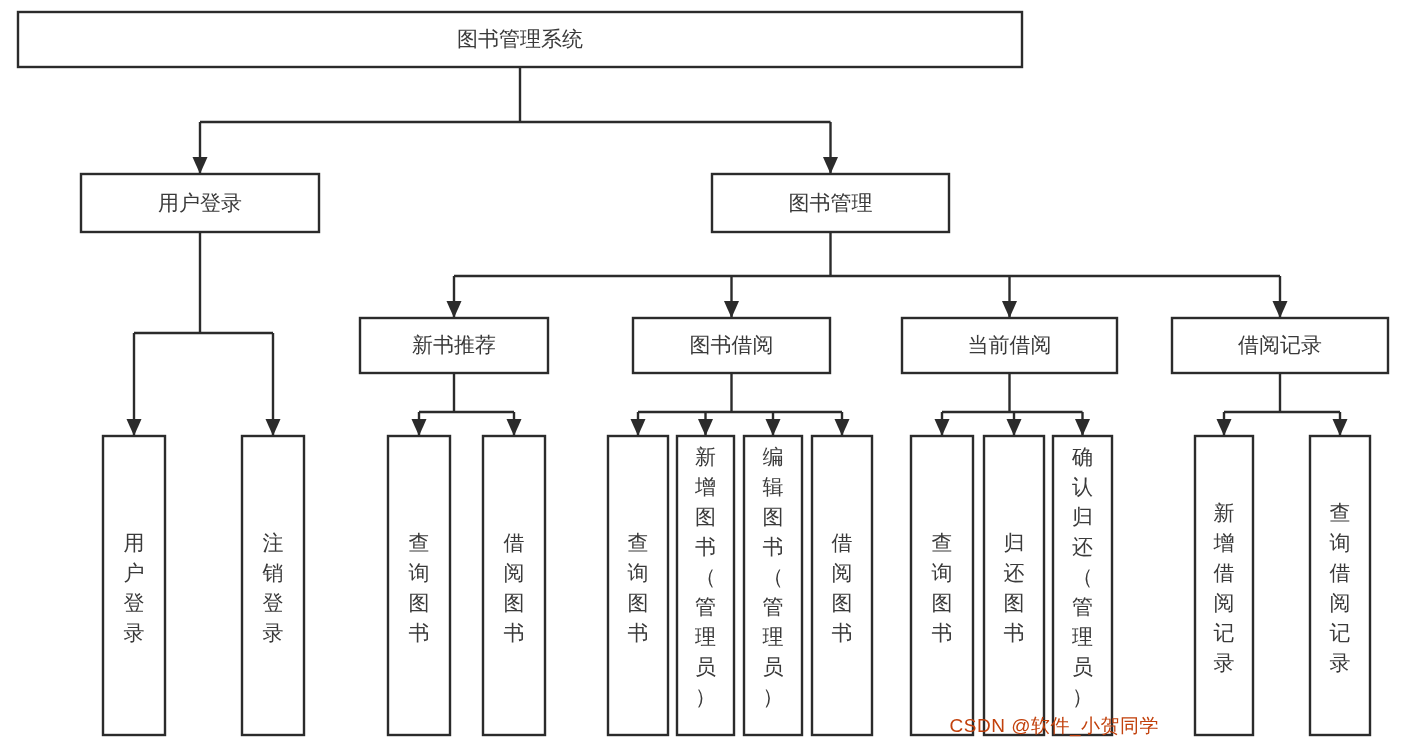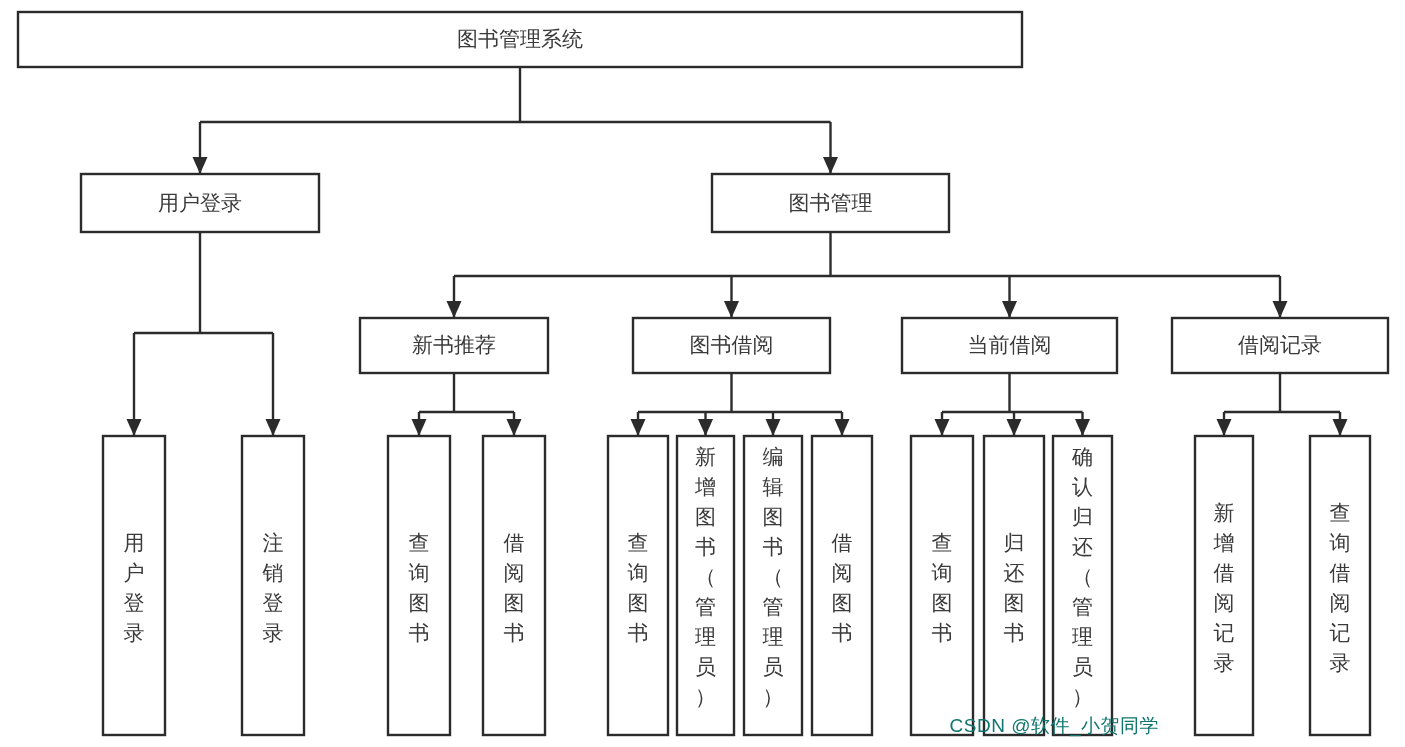--- a/index.html
+++ b/index.html
@@ -54,21 +54,21 @@
   .arrow-head {
     fill: #2b2b2b;
     stroke: none;
   }
   .watermark {
     position: absolute;
     right: 14px;
     bottom: 8px;
     font-family: "Liberation Sans", "DejaVu Sans", sans-serif;
     font-size: 19px;
-    color: #0f766e;
+    color: #c2410c;
     letter-spacing: 0.5px;
     white-space: nowrap;
     pointer-events: none;
   }
 </style>
 </head>
 <body>
 
 <div id="diagram-root">
   <svg class="diagram-canvas" id="diagram-svg" viewBox="0 0 1405 747" xmlns="http://www.w3.org/2000/svg">

